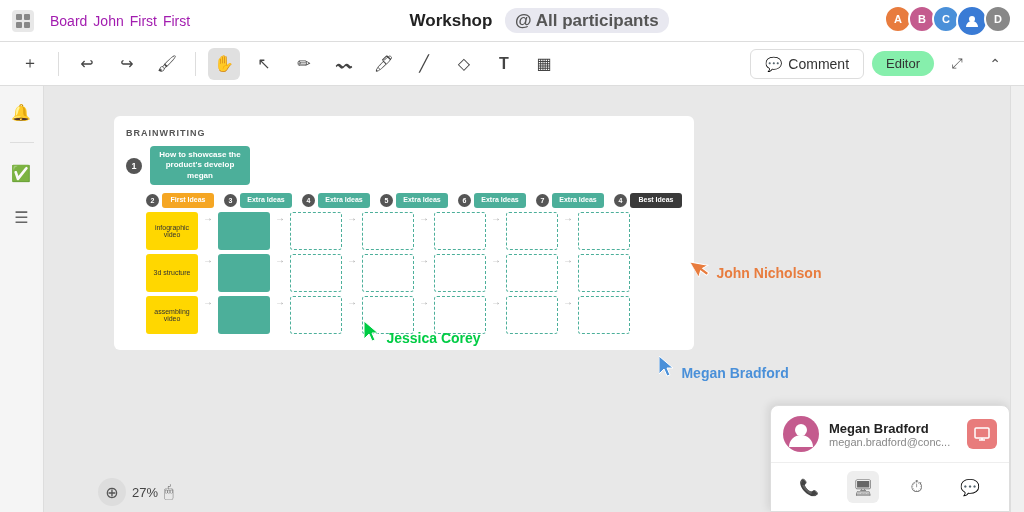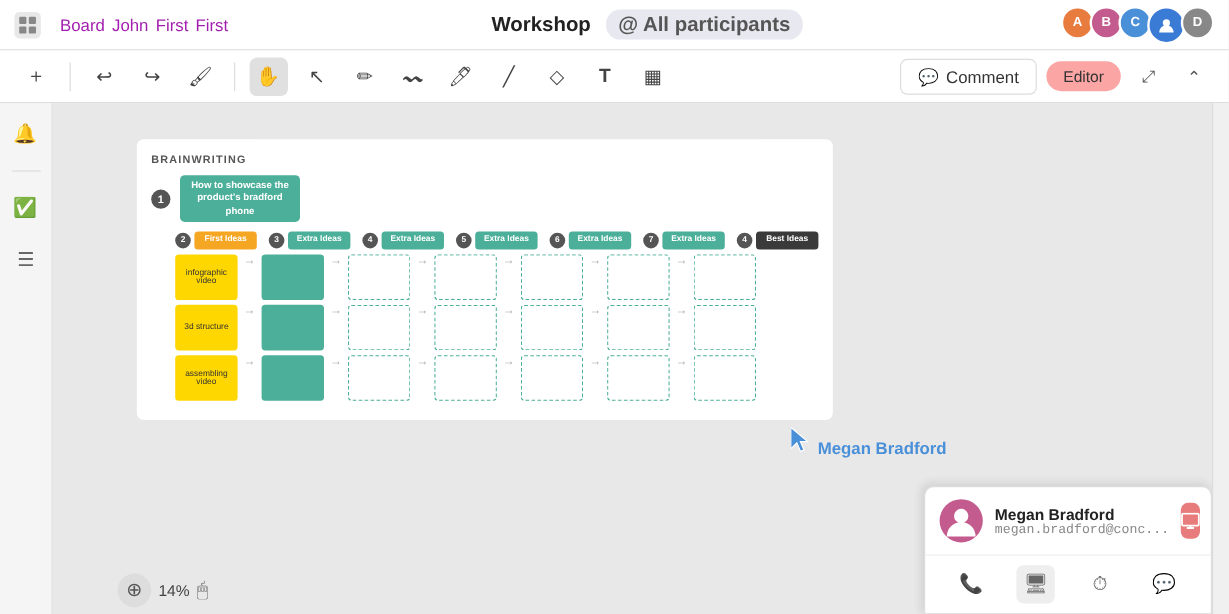--- a/index.html
+++ b/index.html
@@ -38,21 +38,21 @@
     }
     .tool-btn.active { background: #e0e0e0; }
     .tool-divider { width: 1px; height: 24px; background: #ddd; margin: 0 4px; }
     .tool-spacer { flex: 1; }
     .comment-btn {
       display: flex; align-items: center; gap: 6px;
       padding: 6px 14px; border-radius: 6px; background: #fff;
       border: 1px solid #ddd; font-size: 14px; cursor: pointer; color: #333;
     }
     .editor-btn {
-      padding: 5px 14px; border-radius: 16px; background: #fca5a5;
+      padding: 5px 14px; border-radius: 16px; background: #86efac;
       border: none; font-size: 13px; cursor: pointer; color: #333;
     }
     .expand-btn { width: 30px; height: 30px; display:flex; align-items:center; justify-content:center; font-size:14px; cursor:pointer; color:#555; }
 
     
     #main-area {
       display: flex; height: calc(512px - 86px);
     }
 
     
@@ -116,21 +116,21 @@
       padding: 10px 12px 8px; border-bottom: 1px solid #eee;
     }
     .mod-title { font-size: 15px; font-weight: 600; color: #222; }
     .mod-actions { display:flex; gap:8px; align-items:center; }
     .mod-icon-btn { width: 24px; height: 24px; display:flex; align-items:center; justify-content:center; cursor:pointer; font-size:14px; color:#666; }
 
     .mod-user { display:flex; align-items:center; gap: 10px; padding: 10px 12px; }
     .mod-avatar { width: 36px; height: 36px; border-radius: 50%; background: #c45b8e; overflow:hidden; display:flex; align-items:center; justify-content:center; color:#fff; font-size:13px; font-weight:600; flex-shrink:0; }
     .mod-user-info { flex:1; }
     .mod-user-name { font-size: 13px; font-weight: 600; color: #222; }
-    .mod-user-email { font-size: 11px; color: #888; font-family: Liberation Mono, monospace; }
+    .mod-user-email { font-size: 11px; color: #888; }
     .mod-action-btn { width: 30px; height: 30px; background: #e87c7c; border-radius: 6px; display:flex; align-items:center; justify-content:center; cursor:pointer; }
 
     .mod-toolbar { display:flex; justify-content:space-around; padding: 8px 12px; border-top: 1px solid #eee; }
     .mod-tool { width: 32px; height: 32px; display:flex; align-items:center; justify-content:center; font-size:16px; color:#666; cursor:pointer; border-radius:6px; }
     .mod-tool.active { background: #eee; }
 
     #bottom-zoom {
       position: absolute; bottom: 6px; left: 54px;
       display: flex; align-items:center; gap: 6px;
     }
@@ -214,21 +214,21 @@
     <div class="sidebar-icon">☰</div>
   </div>
 
   <div id="canvas">
 
     <div id="board-container">
       <div class="board-label">BRAINWRITING</div>
 
       <div class="step1-row">
         <div class="step-circle">1</div>
-        <div class="step1-card">How to showcase the product's bradford phone</div>
+        <div class="step1-card">How to showcase the product's develop megan</div>
       </div>
 
       <div class="ideas-row" style="margin-bottom:4px;">
         <div style="width:16px;flex-shrink:0;"></div>
 
         <div style="display:flex;align-items:center;gap:3px;">
           <div class="step-circle" style="background:#555;width:13px;height:13px;font-size:7px;">2</div>
           <div class="col-header orange" style="min-width:52px;">First Ideas</div>
         </div>
         <div class="arrow-right"></div>
@@ -309,21 +309,33 @@
         <div class="cell"></div>
         <div class="arrow-right">→</div>
         <div class="cell"></div>
         <div class="arrow-right">→</div>
         <div class="cell"></div>
         <div class="arrow-right">→</div>
         <div class="cell"></div>
       </div>
     </div>
 
-
+    <div class="cursor-green" style="left:320px; top:235px;">
+      <svg width="18" height="22" viewBox="0 0 18 22">
+          <polygon points="0,0 0,18 5,13 8,20 11,19 8,12 14,12" fill="#00cc44" stroke="#fff" stroke-width="1"></polygon>
+        </svg>
+      <span class="cursor-label-green">Jessica Corey</span>
+    </div>
+
+    <div class="cursor-orange" style="left:650px; top:170px;">
+      <svg width="18" height="22" viewBox="0 0 18 22" style="transform:rotate(-30deg)">
+          <polygon points="0,0 0,18 5,13 8,20 11,19 8,12 14,12" fill="#e87c3e" stroke="#fff" stroke-width="1"></polygon>
+        </svg>
+      <span class="cursor-label-orange">John Nicholson</span>
+    </div>
 
     <div class="cursor-blue" style="left:615px; top:270px;">
       <svg width="18" height="22" viewBox="0 0 18 22">
           <polygon points="0,0 0,18 5,13 8,20 11,19 8,12 14,12" fill="#4a90d9" stroke="#fff" stroke-width="1"></polygon>
         </svg>
       <span class="cursor-label-blue">Megan Bradford</span>
     </div>
 
     <div id="moderation-panel">
       <div class="mod-user">
@@ -347,20 +359,20 @@
       <div class="mod-toolbar">
         <div class="mod-tool">📞</div>
         <div class="mod-tool active">🖥</div>
         <div class="mod-tool">⏱</div>
         <div class="mod-tool">💬</div>
       </div>
     </div>
 
     <div id="bottom-zoom">
       <div class="zoom-btn">⊕</div>
-      <span class="zoom-val">14%</span>
+      <span class="zoom-val">27%</span>
       <span class="zoom-cursor">🖱</span>
     </div>
 
   </div>
 
   <div id="right-panel"></div>
 </div>
 
 </body></html>

